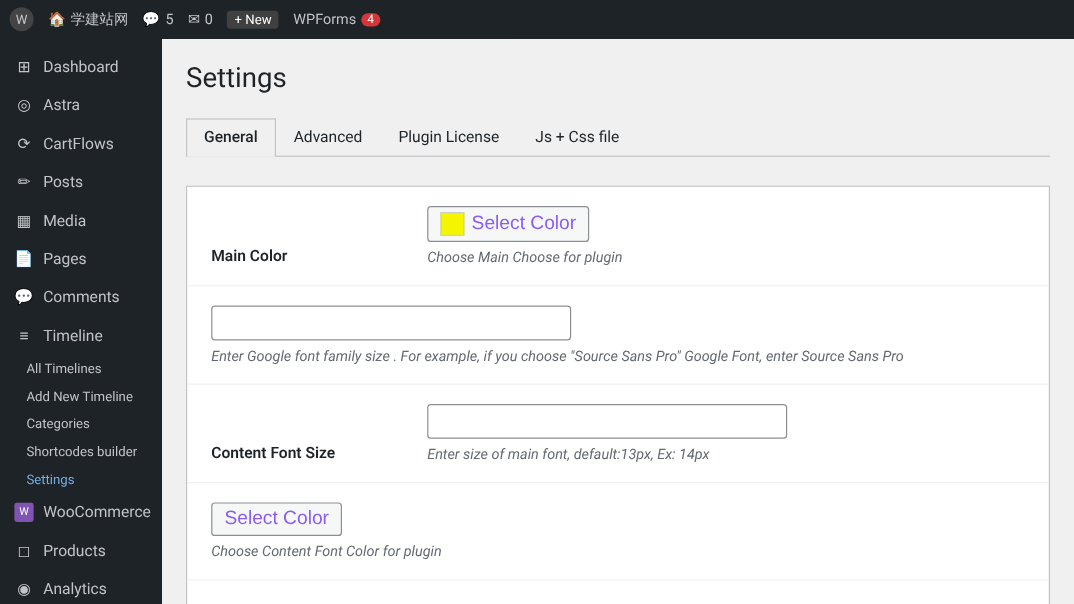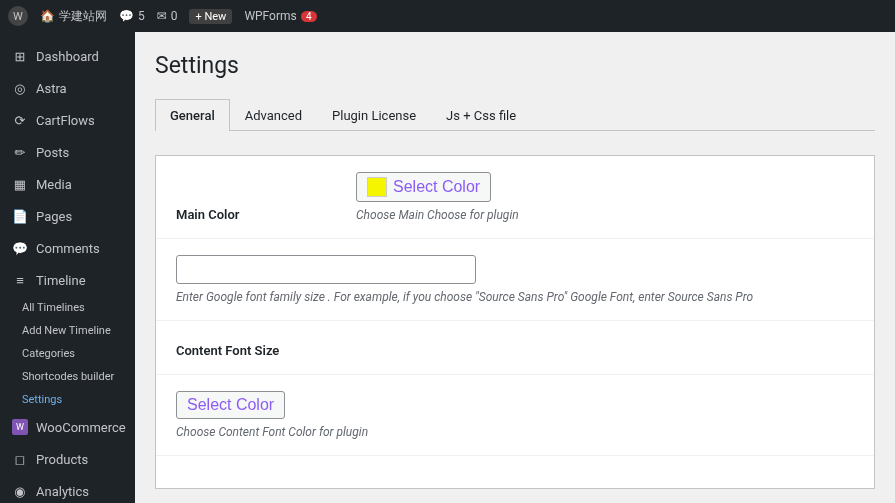--- a/index.html
+++ b/index.html
@@ -171,20 +171,24 @@
 
     <div class="settings-row">
       <div class="settings-control">
         <input type="text" class="text-input" style="max-width: 300px;">
         <div class="settings-help">Enter Google font family size . For example, if you choose "Source Sans Pro" Google Font, enter Source Sans Pro</div>
       </div>
     </div>
 
     <div class="settings-row">
       <div class="settings-label">Content Font Size</div>
+      <div class="settings-control">
+        <input type="text" class="text-input" style="max-width: 300px;">
+        <div class="settings-help">Enter size of main font, default:13px, Ex: 14px</div>
+      </div>
     </div>
 
     <div class="settings-row">
       <div class="settings-control">
         <button class="color-button">
           <span>Select Color</span>
         </button>
         <div class="settings-help">Choose Content Font Color for plugin</div>
       </div>
     </div>

